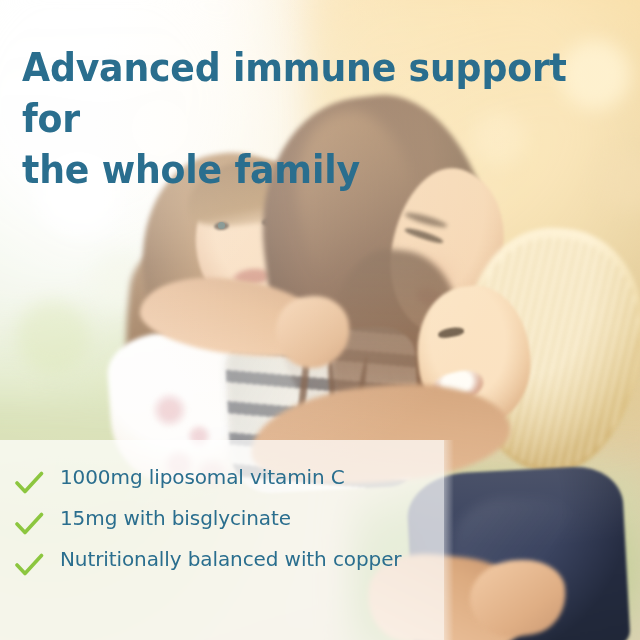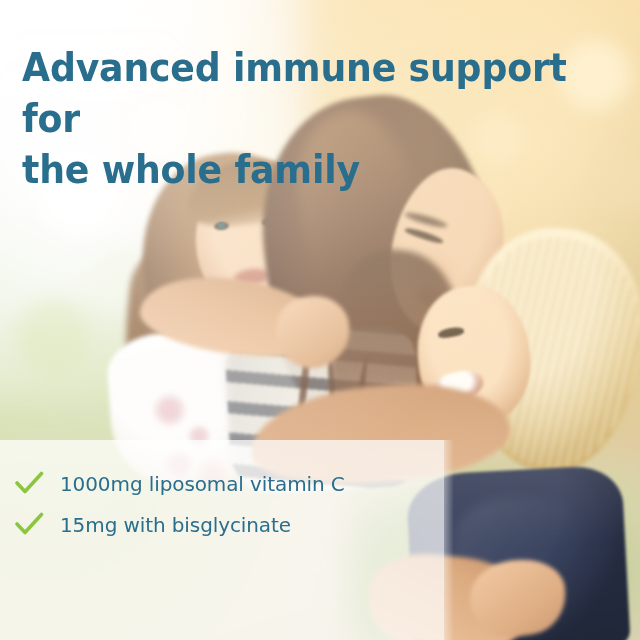--- a/index.html
+++ b/index.html
@@ -309,21 +309,21 @@
     position:absolute;left:444px;top:440px;width:10px;height:200px;
     background:linear-gradient(90deg,rgba(255,255,255,.45),rgba(255,255,255,0));
   }
 
   .benefits{
     position:absolute;left:0;top:440px;width:444px;height:200px;
     padding:24px 0 0 0;
     box-sizing:border-box;
   }
   .benefit{
-    display:flex;align-items:flex-end;
+    display:flex;align-items:flex-start;
     margin:0 0 7px 0;
     padding-left:14px;
   }
   .check{
     flex:0 0 auto;width:30px;height:30px;margin-right:16px;margin-top:4px;
   }
   .check svg{display:block;width:30px;height:30px;}
   .benefit-text{
     font-family:"DejaVu Sans",sans-serif;
     font-size:20px;
@@ -419,15 +419,23 @@
 
     <div class="benefit">
       <span class="check">
         <svg viewBox="0 0 30 30" aria-hidden="true">
           <path d="M3 15 L11 23.5 L27.5 5.5" fill="none" stroke="#8cc63f" stroke-width="3.6" stroke-linecap="round" stroke-linejoin="round"></path>
         </svg>
       </span>
       <span class="benefit-text">15mg with bisglycinate</span>
     </div>
 
+    <div class="benefit">
+      <span class="check">
+        <svg viewBox="0 0 30 30" aria-hidden="true">
+          <path d="M3 15 L11 23.5 L27.5 5.5" fill="none" stroke="#8cc63f" stroke-width="3.6" stroke-linecap="round" stroke-linejoin="round"></path>
+        </svg>
+      </span>
+      <span class="benefit-text">Nutritionally balanced with copper</span>
+    </div>
 
   </div>
 </div>
 
 </body></html>

